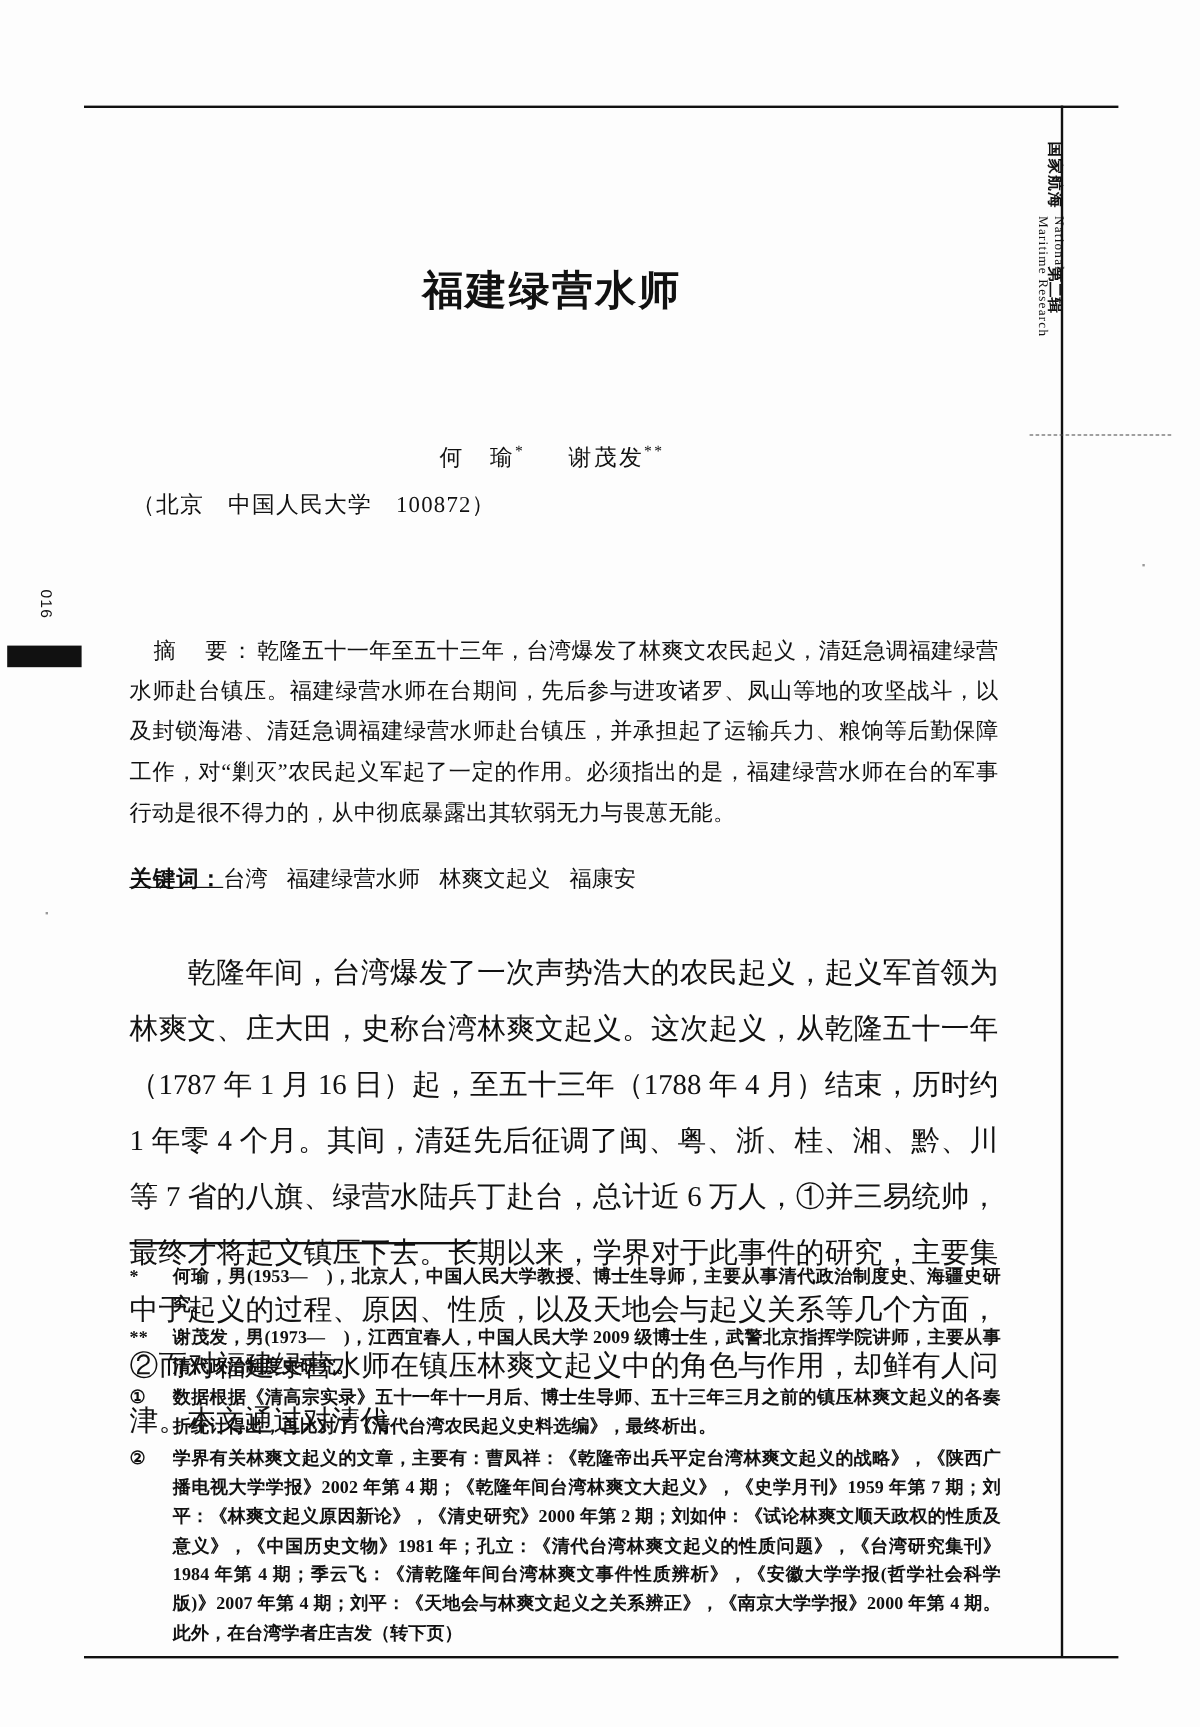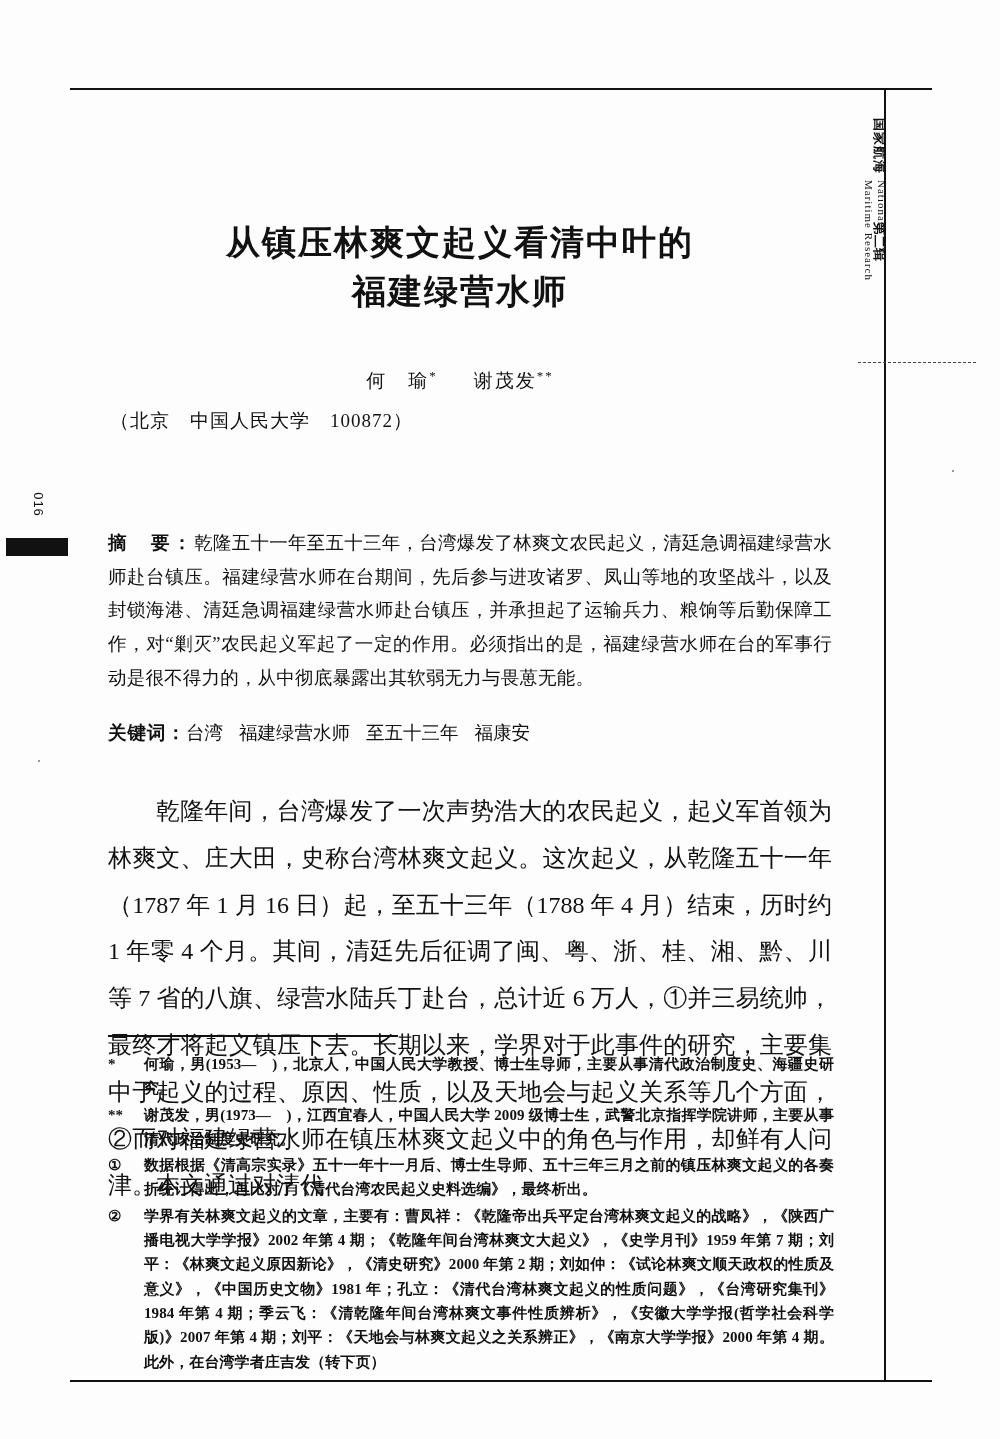--- a/index.html
+++ b/index.html
@@ -152,34 +152,36 @@
     position: absolute;
     left: 108px;
     top: 527px;
     width: 724px;
     font-size: 18.5px;
     line-height: 1.82;
     text-align: justify;
     letter-spacing: 0.2px;
   }
   .abstract .lead {
-    font-weight: 700;
+    font-weight: 400;
     letter-spacing: 3px;
+    margin-left: 20px;
   }
   .keywords {
     position: absolute;
     left: 108px;
     top: 717px;
     width: 724px;
     font-size: 18.5px;
     line-height: 1.8;
   }
   .keywords .lead {
     font-weight: 700;
     letter-spacing: 1px;
+    text-decoration: underline;
   }
   .kw-gap { display: inline-block; width: 16px; }
   
   .bodytext {
     position: absolute;
     left: 108px;
     top: 788px;
     width: 724px;
     font-size: 24px;
     line-height: 1.95;
@@ -251,36 +253,35 @@
     </div>
   </div>
   <div class="runhead-issue">第二辑</div>
 
   <div class="folio-wrap">
     <span class="folio-num">016</span>
   </div>
   <div class="folio-bar"></div>
 
   <div class="title">
-    <span>从镇压林爽文起义看清中叶的</span>
     <span class="l2">福建绿营水师</span>
   </div>
 
   <div class="authors">
     <span>何　瑜</span><span class="sup">*</span><span class="sep"></span><span>谢茂发</span><span class="sup">**</span>
   </div>
 
   <div class="affil">（北京　中国人民大学　100872）</div>
 
   <div class="abstract">
     <span class="lead">摘　要：</span><span>乾隆五十一年至五十三年，台湾爆发了林爽文农民起义，清廷急调福建绿营水师赴台镇压。福建绿营水师在台期间，先后参与进攻诸罗、凤山等地的攻坚战斗，以及封锁海港、清廷急调福建绿营水师赴台镇压，并承担起了运输兵力、粮饷等后勤保障工作，对“剿灭”农民起义军起了一定的作用。必须指出的是，福建绿营水师在台的军事行动是很不得力的，从中彻底暴露出其软弱无力与畏葸无能。</span>
   </div>
 
   <div class="keywords">
-    <span class="lead">关键词：</span><span>台湾</span><span class="kw-gap"></span><span>福建绿营水师</span><span class="kw-gap"></span><span>至五十三年</span><span class="kw-gap"></span><span>福康安</span>
+    <span class="lead">关键词：</span><span>台湾</span><span class="kw-gap"></span><span>福建绿营水师</span><span class="kw-gap"></span><span>林爽文起义</span><span class="kw-gap"></span><span>福康安</span>
   </div>
 
   <div class="bodytext">乾隆年间，台湾爆发了一次声势浩大的农民起义，起义军首领为林爽文、庄大田，史称台湾林爽文起义。这次起义，从乾隆五十一年（1787 年 1 月 16 日）起，至五十三年（1788 年 4 月）结束，历时约 1 年零 4 个月。其间，清廷先后征调了闽、粤、浙、桂、湘、黔、川等 7 省的八旗、绿营水陆兵丁赴台，总计近 6 万人，①并三易统帅，最终才将起义镇压下去。长期以来，学界对于此事件的研究，主要集中于起义的过程、原因、性质，以及天地会与起义关系等几个方面，②而对福建绿营水师在镇压林爽文起义中的角色与作用，却鲜有人问津。本文通过对清代</div>
 
   <div class="fn-rule"></div>
 
   <div class="footnotes">
     <div class="fn">
       <span class="fn-mark">*</span>
       <span class="fn-body">何瑜，男(1953—　)，北京人，中国人民大学教授、博士生导师，主要从事清代政治制度史、海疆史研究。</span>

